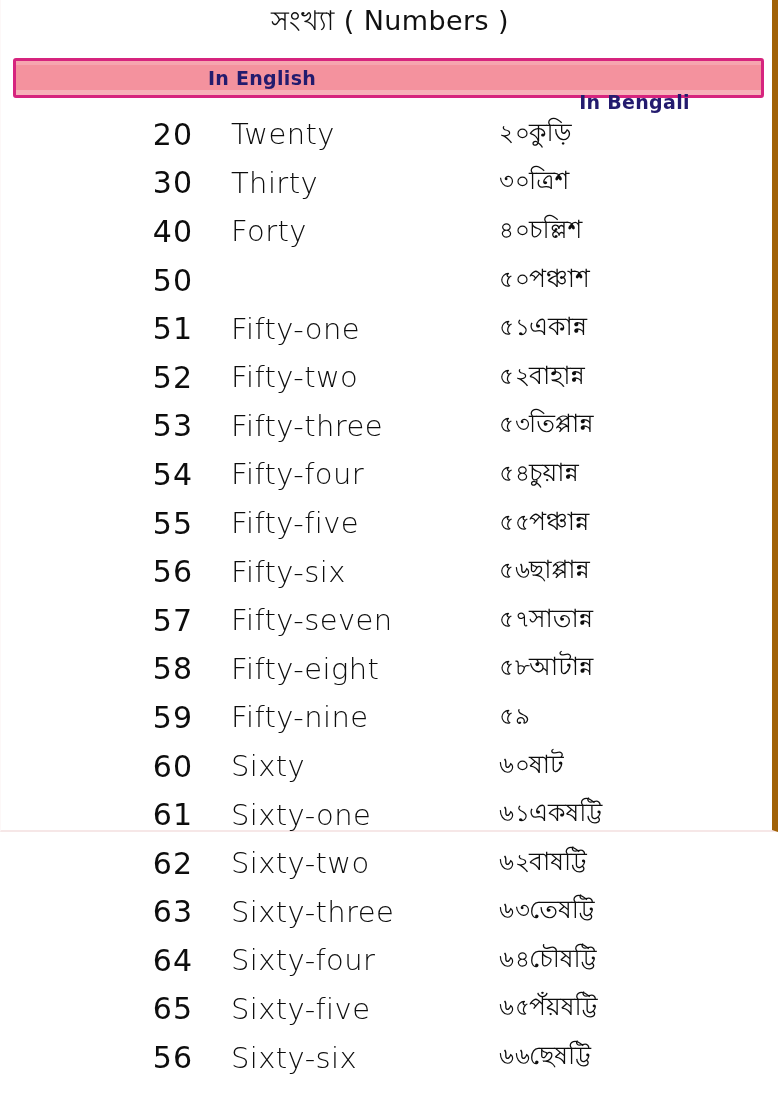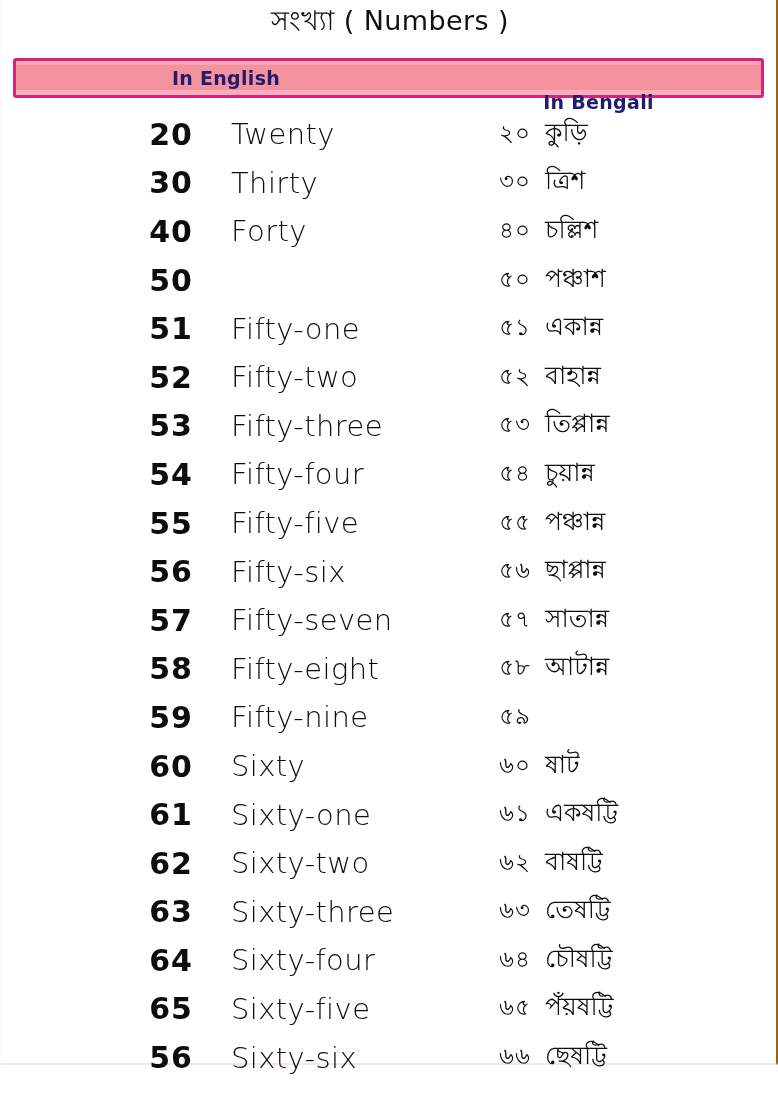--- a/index.html
+++ b/index.html
@@ -11,24 +11,24 @@
     width: 778px;
     height: 1100px;
     background: #ffffff;
     font-family: "Liberation Sans", sans-serif;
     overflow: hidden;
   }
 
   #page {
     position: relative;
     width: 778px;
-    height: 1065px;
+    height: 832px;
     background: #ffffff;
     box-sizing: border-box;
-    border-right: 2px solid #a16207;
+    border-right: 6px solid #a16207;
     border-bottom: 2px solid #f6e7e7;
     border-left: 1px solid #fdf8f8;
   }
 
   
   #title-area {
     position: absolute;
     top: -4px;
     left: 0;
     width: 778px;
@@ -66,20 +66,21 @@
     top: 0;
     height: 100%;
     display: flex;
     align-items: center;
     justify-content: center;
     font-family: "DejaVu Sans", "Liberation Sans", sans-serif;
     font-size: 19px;
     font-weight: bold;
     color: #231b6e;
     letter-spacing: 0.3px;
+    padding-left: 36px;
   }
   #header-english { left: 0px;   width: 420px; }
   #header-bengali { left: 420px; width: 325px; margin-top: 24px; }
 
   
   #rows {
     position: absolute;
     top: 110px;
     left: 0;
     width: 778px;
@@ -98,21 +99,21 @@
     color: #0d0d0d;
     white-space: nowrap;
   }
   
   .c-en-num {
     left: 100px;
     width: 92px;
     justify-content: flex-end;
     font-family: "DejaVu Sans", "Liberation Sans", sans-serif;
     font-size: 30px;
-    font-weight: 700;
+    font-weight: 400;
     letter-spacing: 1px;
   }
   
   .c-en-word {
     left: 230px;
     width: 210px;
     justify-content: flex-start;
     font-family: "DejaVu Sans", "Liberation Sans", sans-serif;
     font-size: 29px;
     font-weight: 300;
@@ -123,21 +124,21 @@
     left: 452px;
     width: 78px;
     justify-content: flex-end;
     font-family: "DejaVu Sans", sans-serif;
     font-size: 23px;
     font-weight: 400;
     letter-spacing: 1px;
   }
   
   .c-bn-word {
-    left: 544px;
+    left: 528px;
     width: 200px;
     justify-content: flex-start;
     font-family: "DejaVu Sans", sans-serif;
     font-size: 25px;
     font-weight: 400;
   }
 </style>
 </head>
 <body>
 

